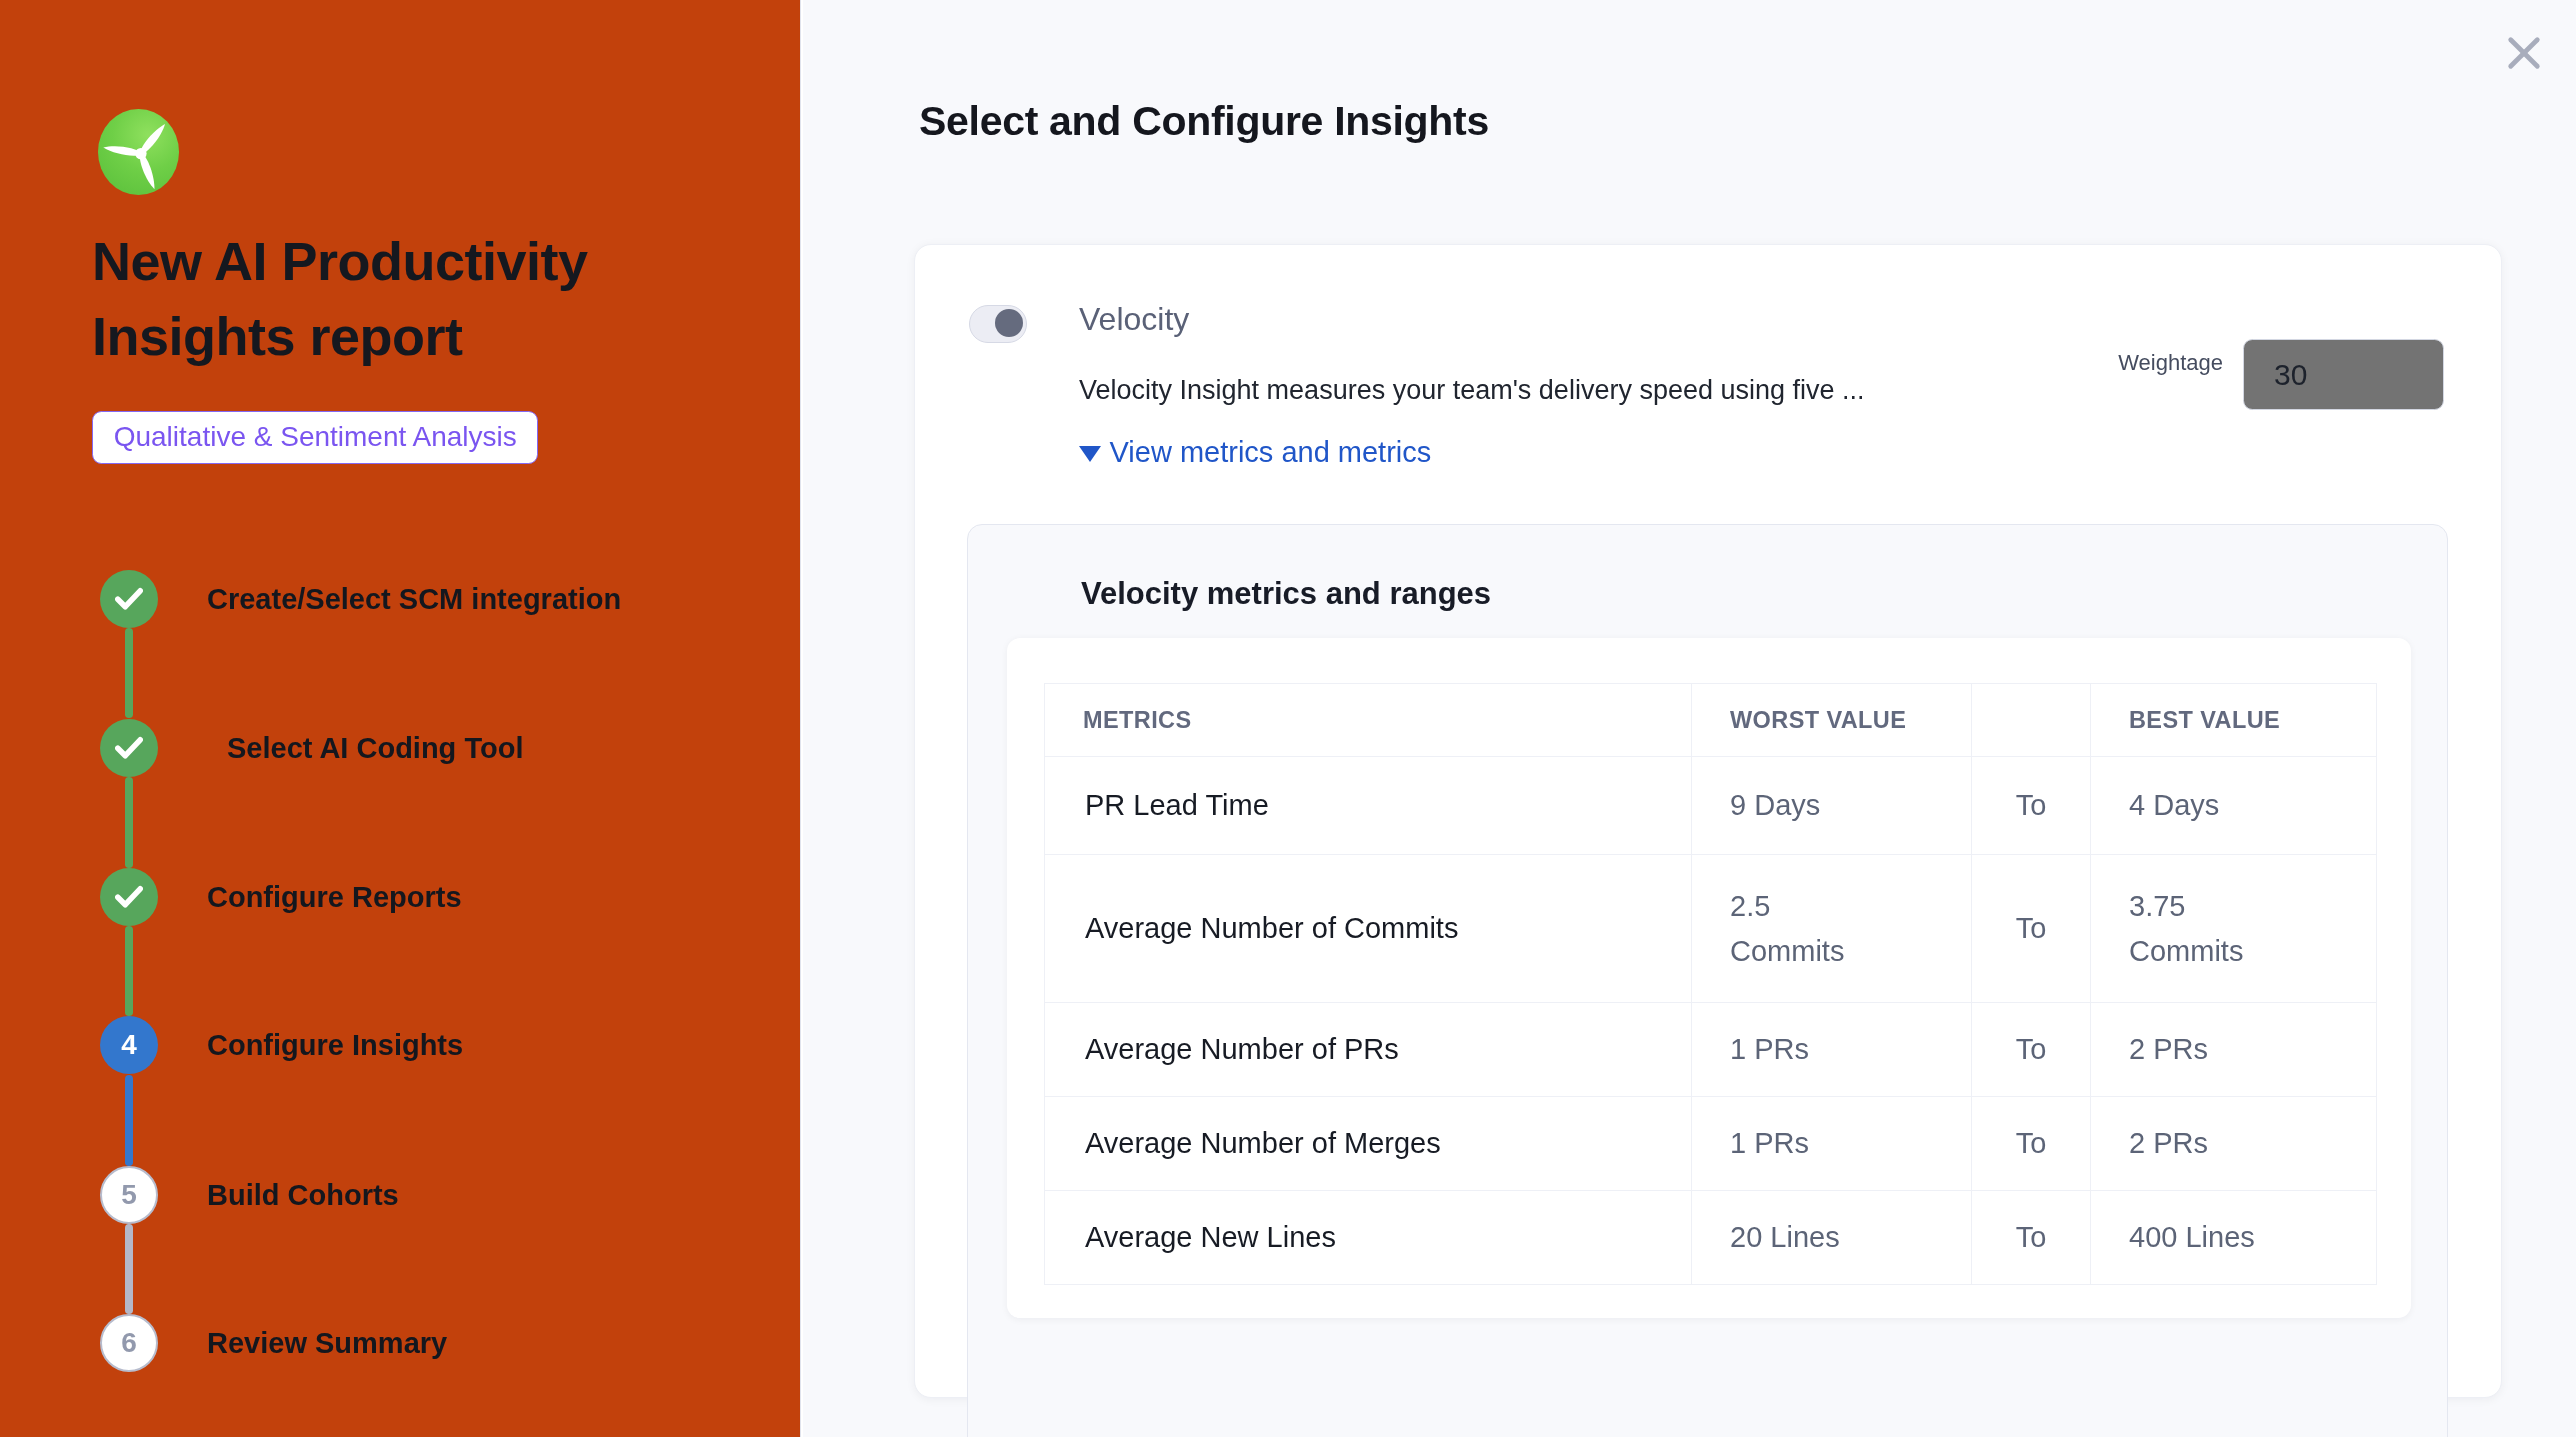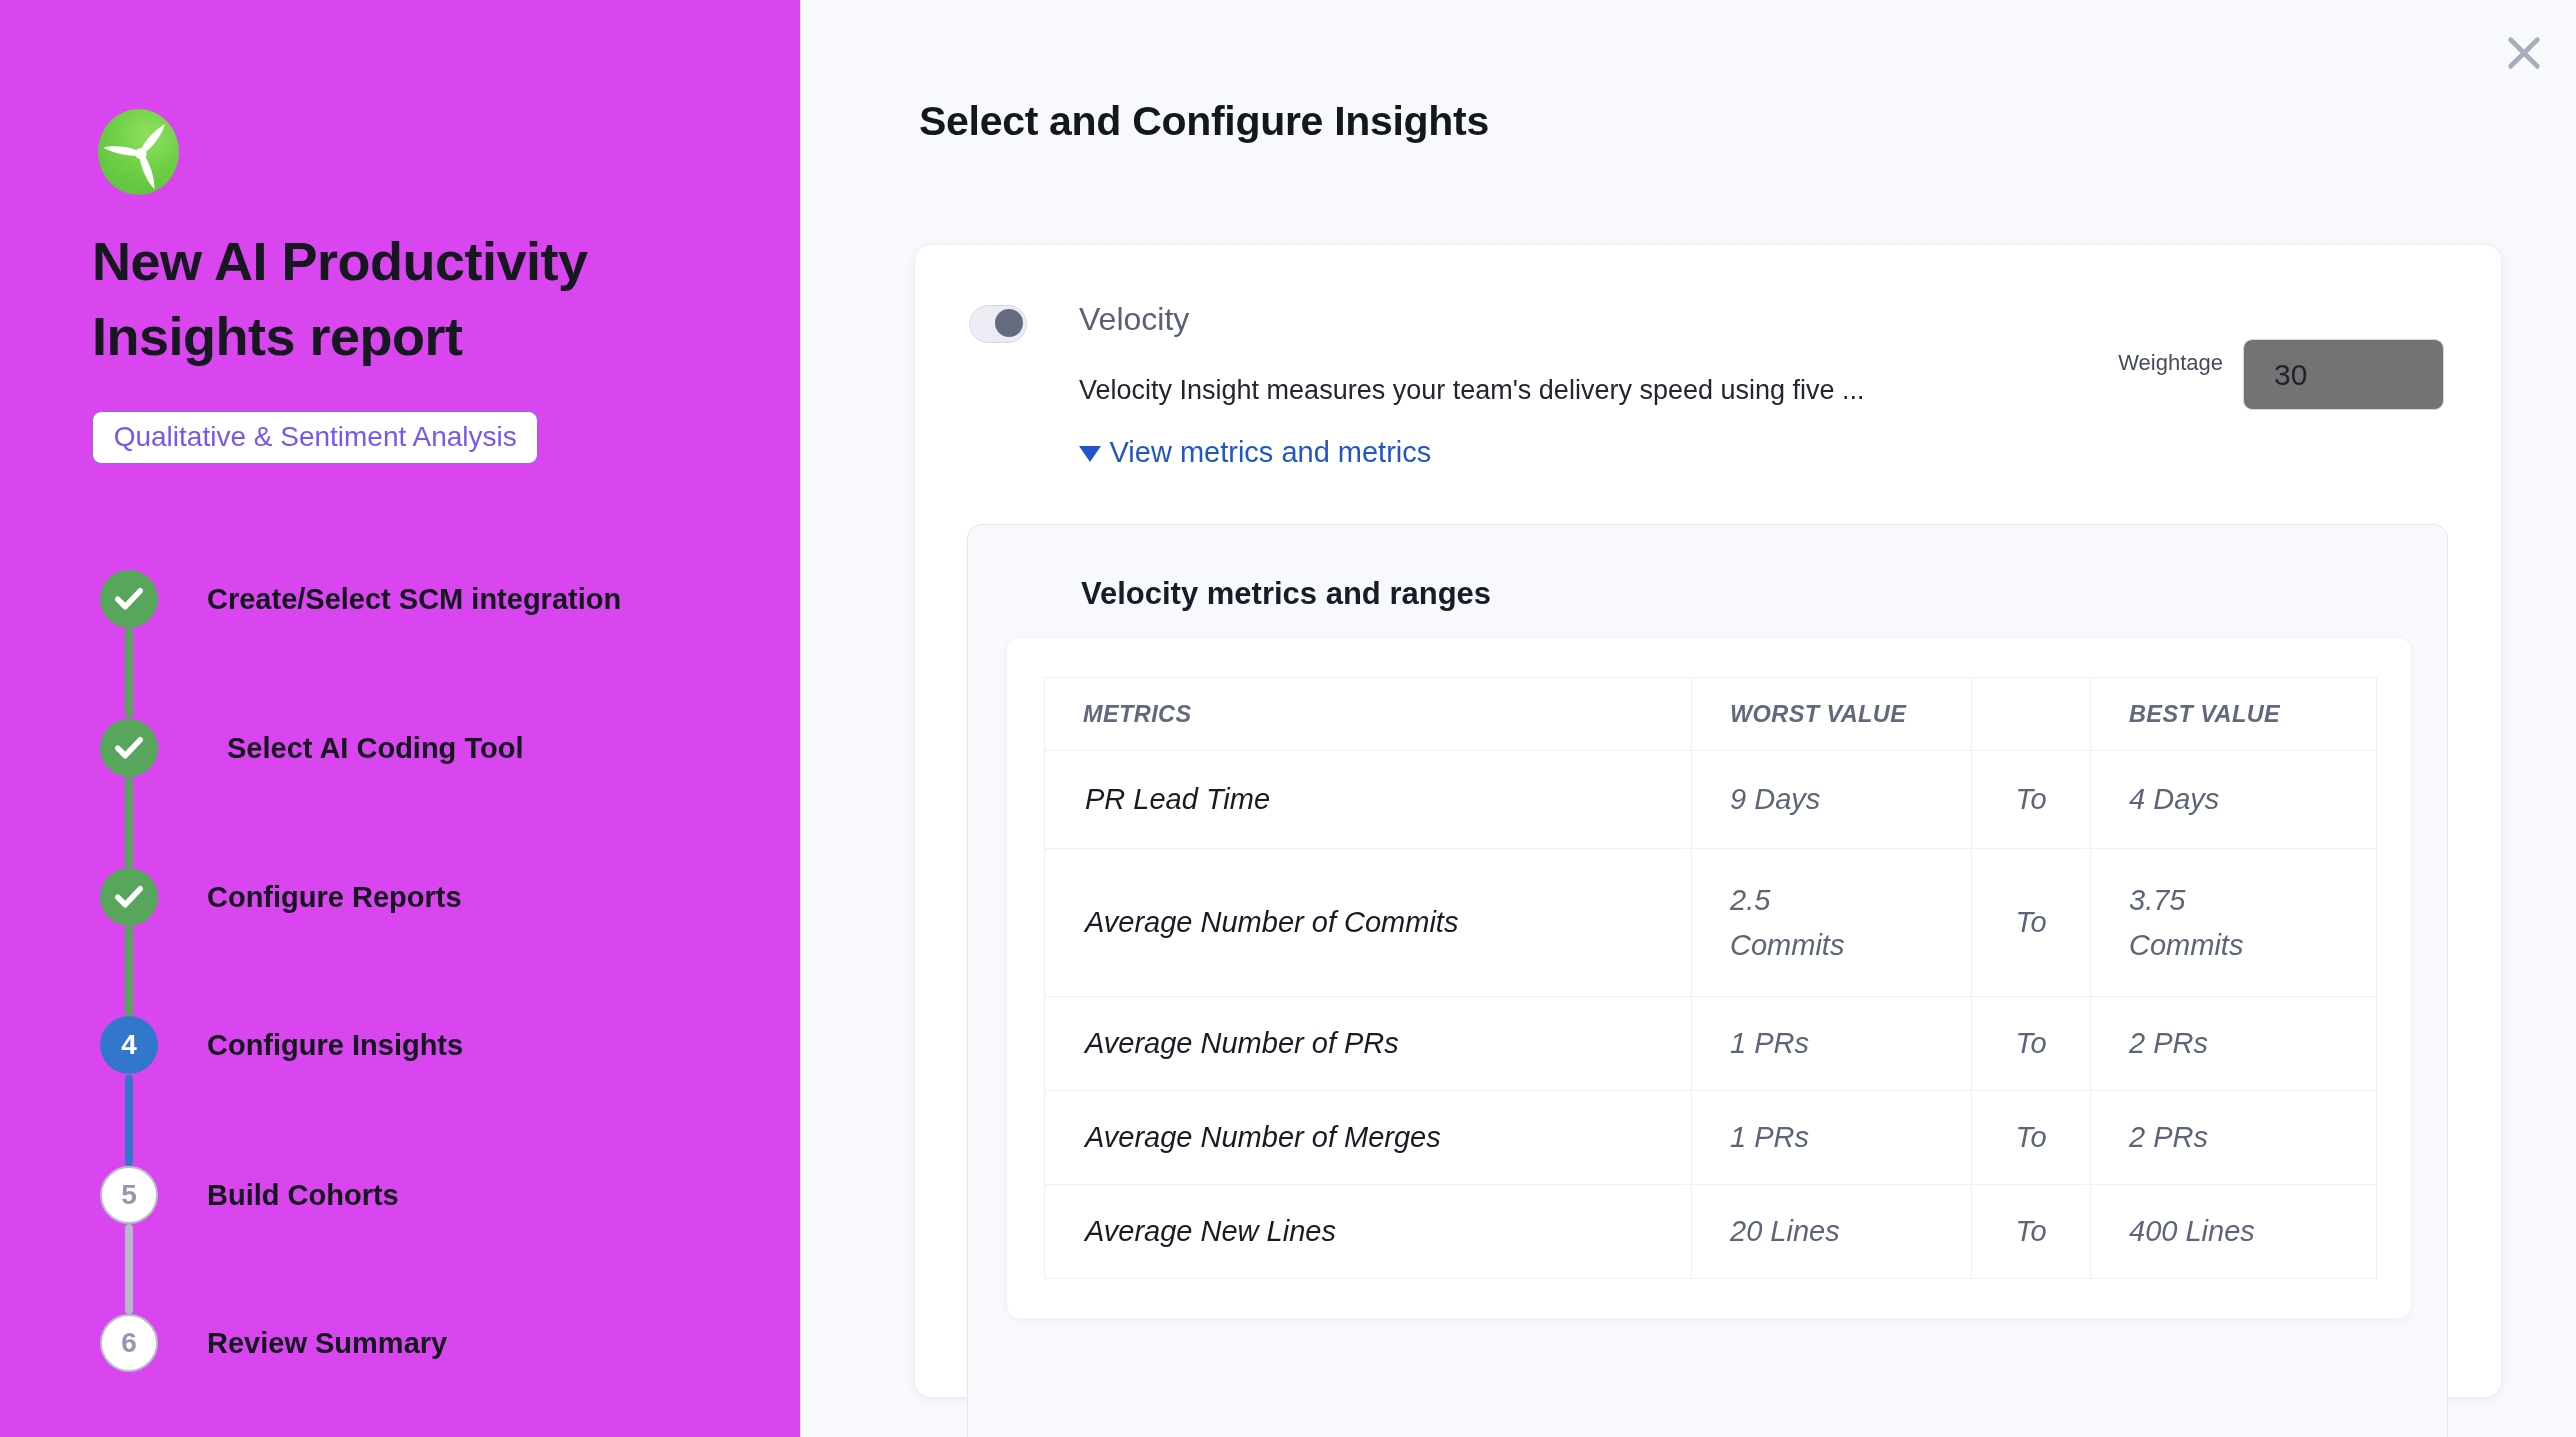--- a/index.html
+++ b/index.html
@@ -6,21 +6,21 @@
   html,body { width:2576px; height:1437px; }
   body {
     font-family:"Liberation Sans","DejaVu Sans",sans-serif;
     background:#ffffff; position:relative; overflow:hidden;
     -webkit-font-smoothing:antialiased;
   }
 
   
   .sidebar {
     position:absolute; left:0; top:0; width:801px; height:1437px;
-    background:#d946ef; border-right:1.9px solid #e0e3ec;
+    background:#c2410c; border-right:1.9px solid #e0e3ec;
   }
   .logo {
     position:absolute; left:98px; top:109px; width:81px; height:86px;
     border-radius:50%;
     background:radial-gradient(circle at 62% 30%, #8fe05e 0%, #6fcf47 45%, #58be3a 100%);
   }
   .logo svg { position:absolute; left:0; top:0; }
   .sidebar-title {
     position:absolute; left:92px; top:224px; width:620px;
     font-size:54px; line-height:75px; font-weight:700; color:#15181f;
@@ -124,22 +124,22 @@
   .panel-heading {
     position:absolute; left:113px; top:51px;
     font-size:31px; font-weight:700; color:#181c27;
   }
   .table-card {
     position:absolute; left:39px; top:113px; width:1404px; height:680px;
     background:#ffffff; border-radius:13px;
     box-shadow:0 1.9px 7.5px rgba(20,24,40,0.05);
   }
   table.metrics {
-    position:absolute; left:37px; top:39px; width:1332px;
-    border-collapse:collapse; table-layout:fixed;font-style:italic;
+    position:absolute; left:37px; top:45px; width:1332px;
+    border-collapse:collapse; table-layout:fixed;
   }
   table.metrics th, table.metrics td { border:1.9px solid #eef0f6; }
   table.metrics thead tr { height:73px; }
   table.metrics th {
     font-size:23.5px; font-weight:600; letter-spacing:0.4px;
     color:#62697e; text-align:left; padding-left:38px;
   }
   table.metrics tbody tr { height:94px; }
   table.metrics tbody tr:nth-child(1) { height:98px; }
   table.metrics tbody tr:nth-child(2) { height:148px; }

